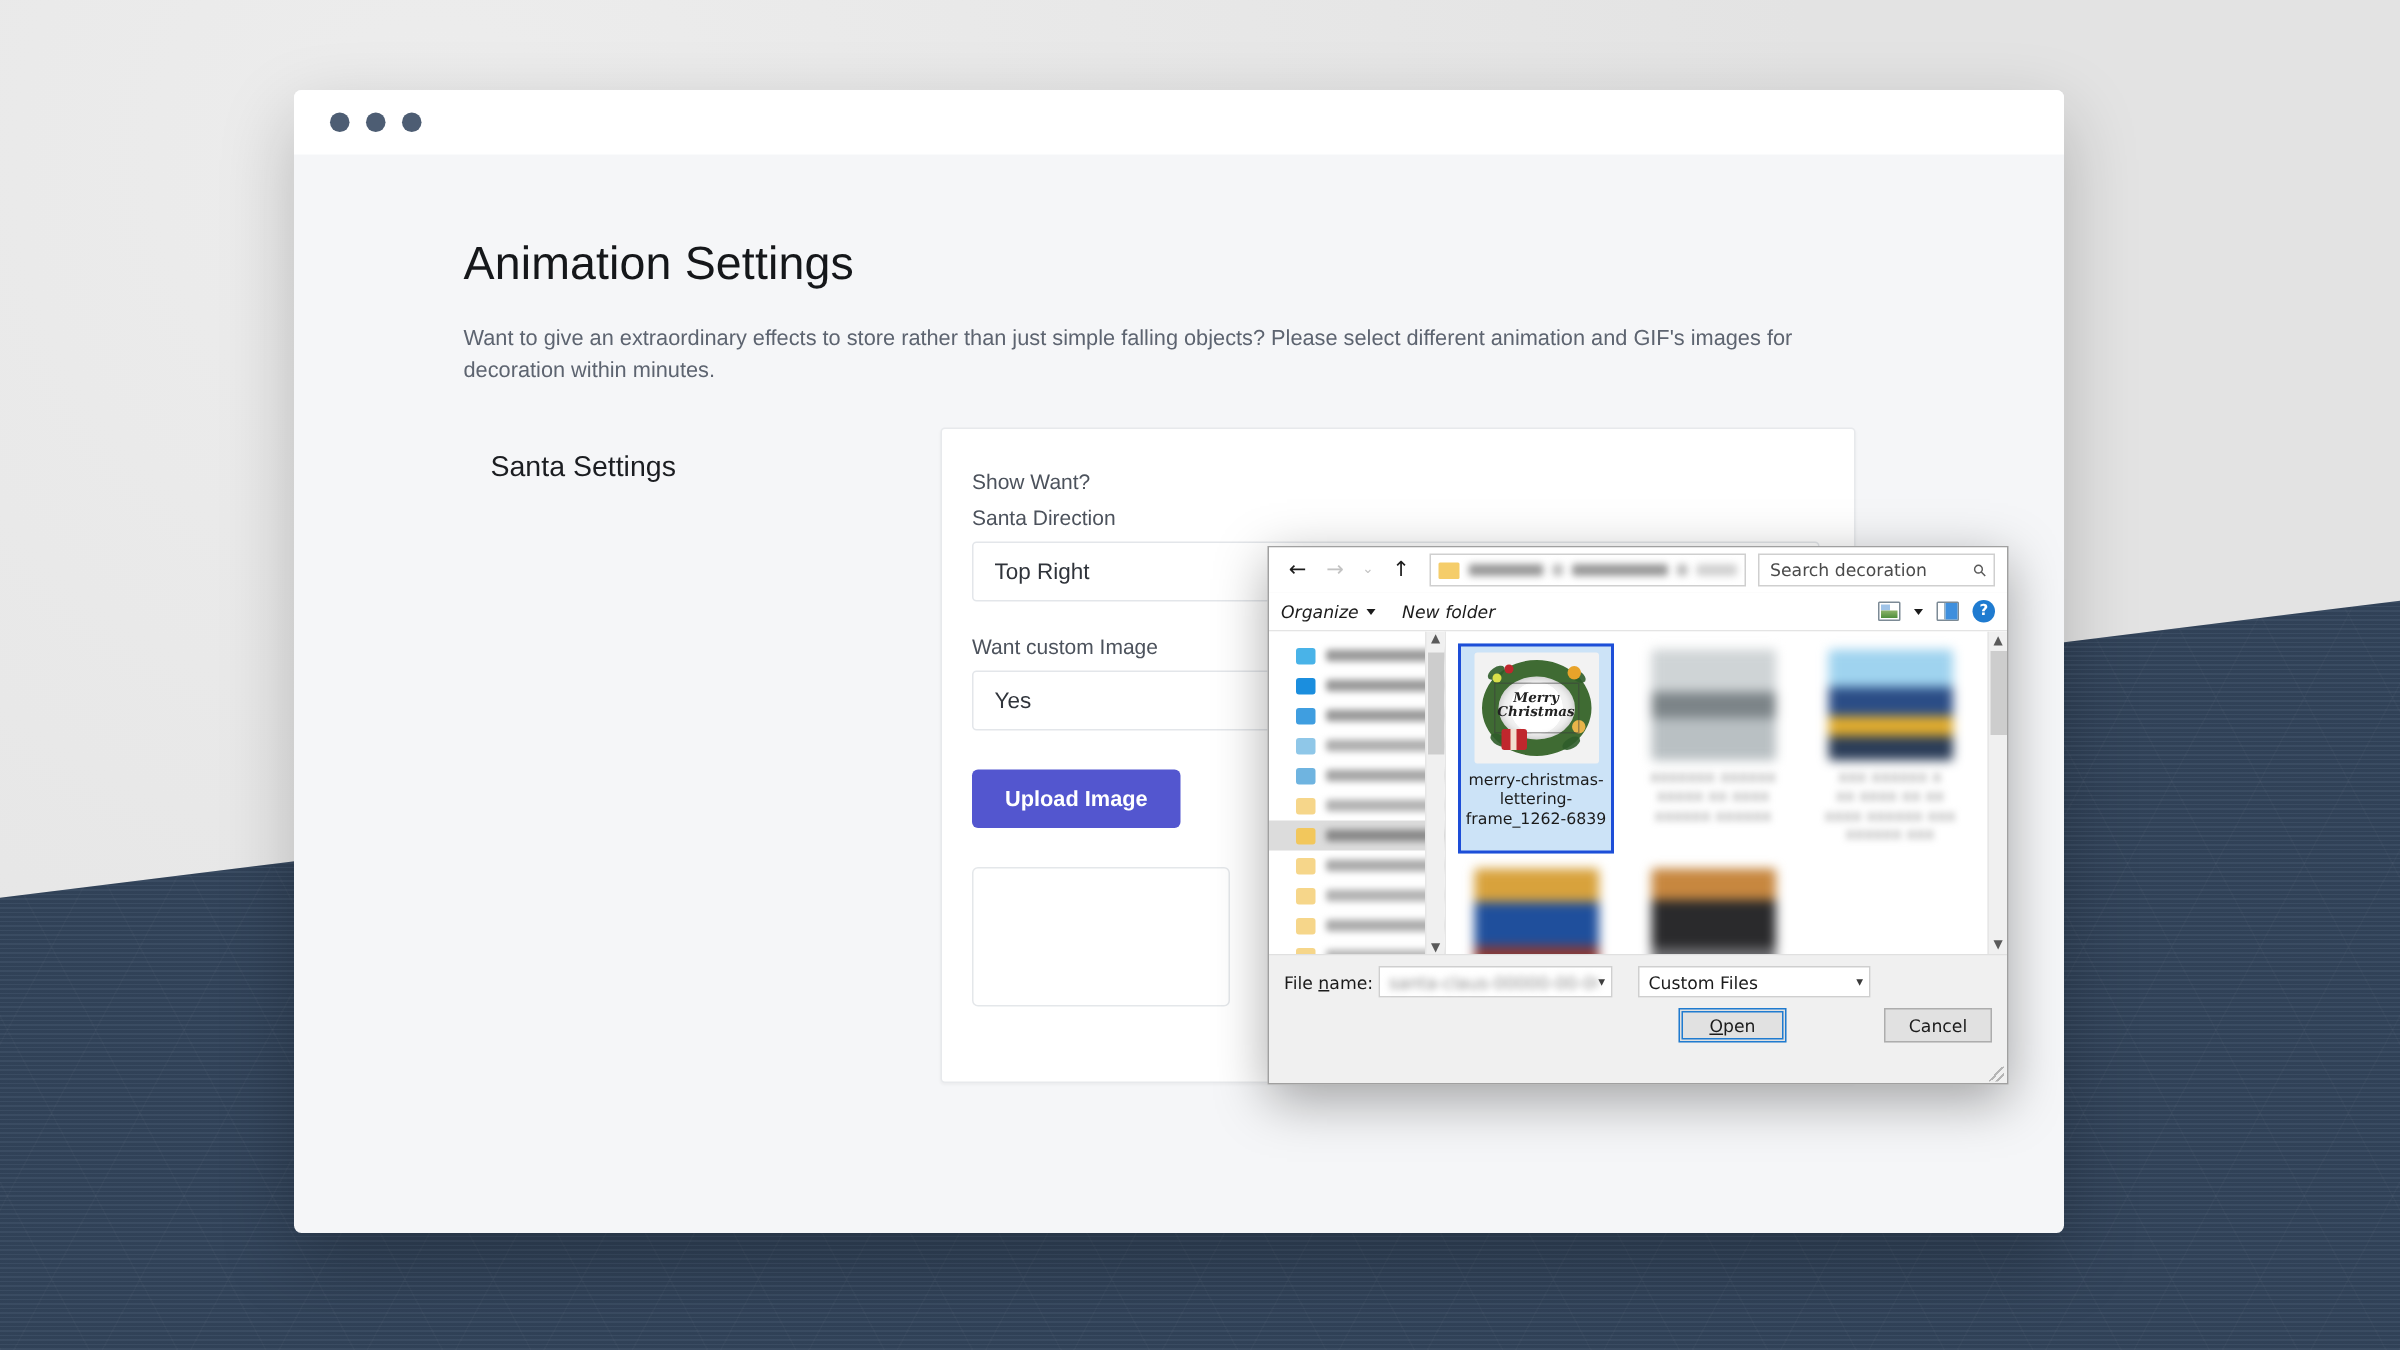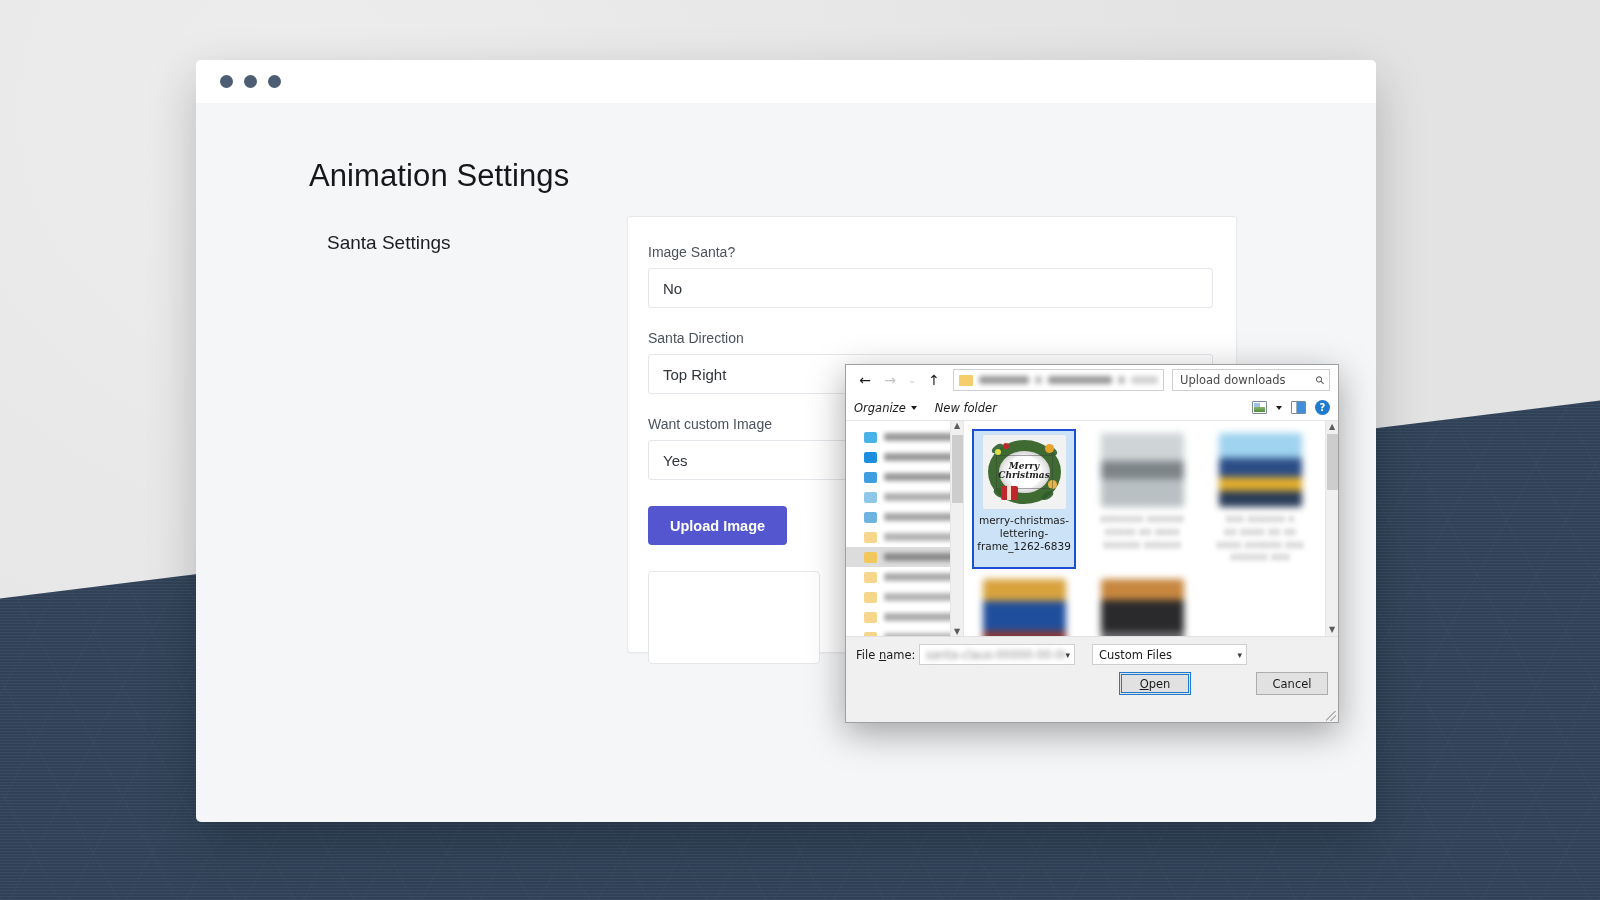--- a/index.html
+++ b/index.html
@@ -379,32 +379,32 @@
 
     <div class="browser-titlebar">
       <span class="dot"></span>
       <span class="dot"></span>
       <span class="dot"></span>
     </div>
 
     <div class="browser-body">
 
       <div class="page-title">Animation Settings</div>
+      <div class="page-desc">Want to give an extraordinary effects to store rather than just simple falling objects? Please select different animation and GIF's images for decoration within minutes.</div>
 
       <div class="section">
 
         <div class="section-left">
           <h2>Santa Settings</h2>
         </div>
 
         <div class="card">
 
           <div>
-            <div class="field-label">Image Santa?</div>
-            <div class="field-input">No</div>
+            <div class="field-label">Show Want?</div>
           </div>
 
           <div>
             <div class="field-label">Santa Direction</div>
             <div class="field-input">Top Right</div>
           </div>
 
           <div>
             <div class="field-label">Want custom Image</div>
             <div class="field-input">Yes</div>
@@ -429,21 +429,21 @@
       <span class="nav-btn">↑</span>
       <div class="addressbar">
         <span class="folder-chip"></span>
         <span class="blur-text" style="width:56px"></span>
         <span class="blur-text" style="width:8px;background:#bdbdbd"></span>
         <span class="blur-text" style="width:72px"></span>
         <span class="blur-text" style="width:8px;background:#bdbdbd"></span>
         <span class="blur-text" style="width:30px;background:#d2d2d2"></span>
       </div>
       <div class="searchbox">
-        <span>Upload downloads</span>
+        <span>Search decoration</span>
         <span class="search-glyph">⚲</span>
       </div>
     </div>
 
     <div class="dlg-toolbar">
       <span class="tb-item">
         <span>Organize</span>
         <span class="caret-down"></span>
       </span>
       <span class="tb-item">New folder</span>

